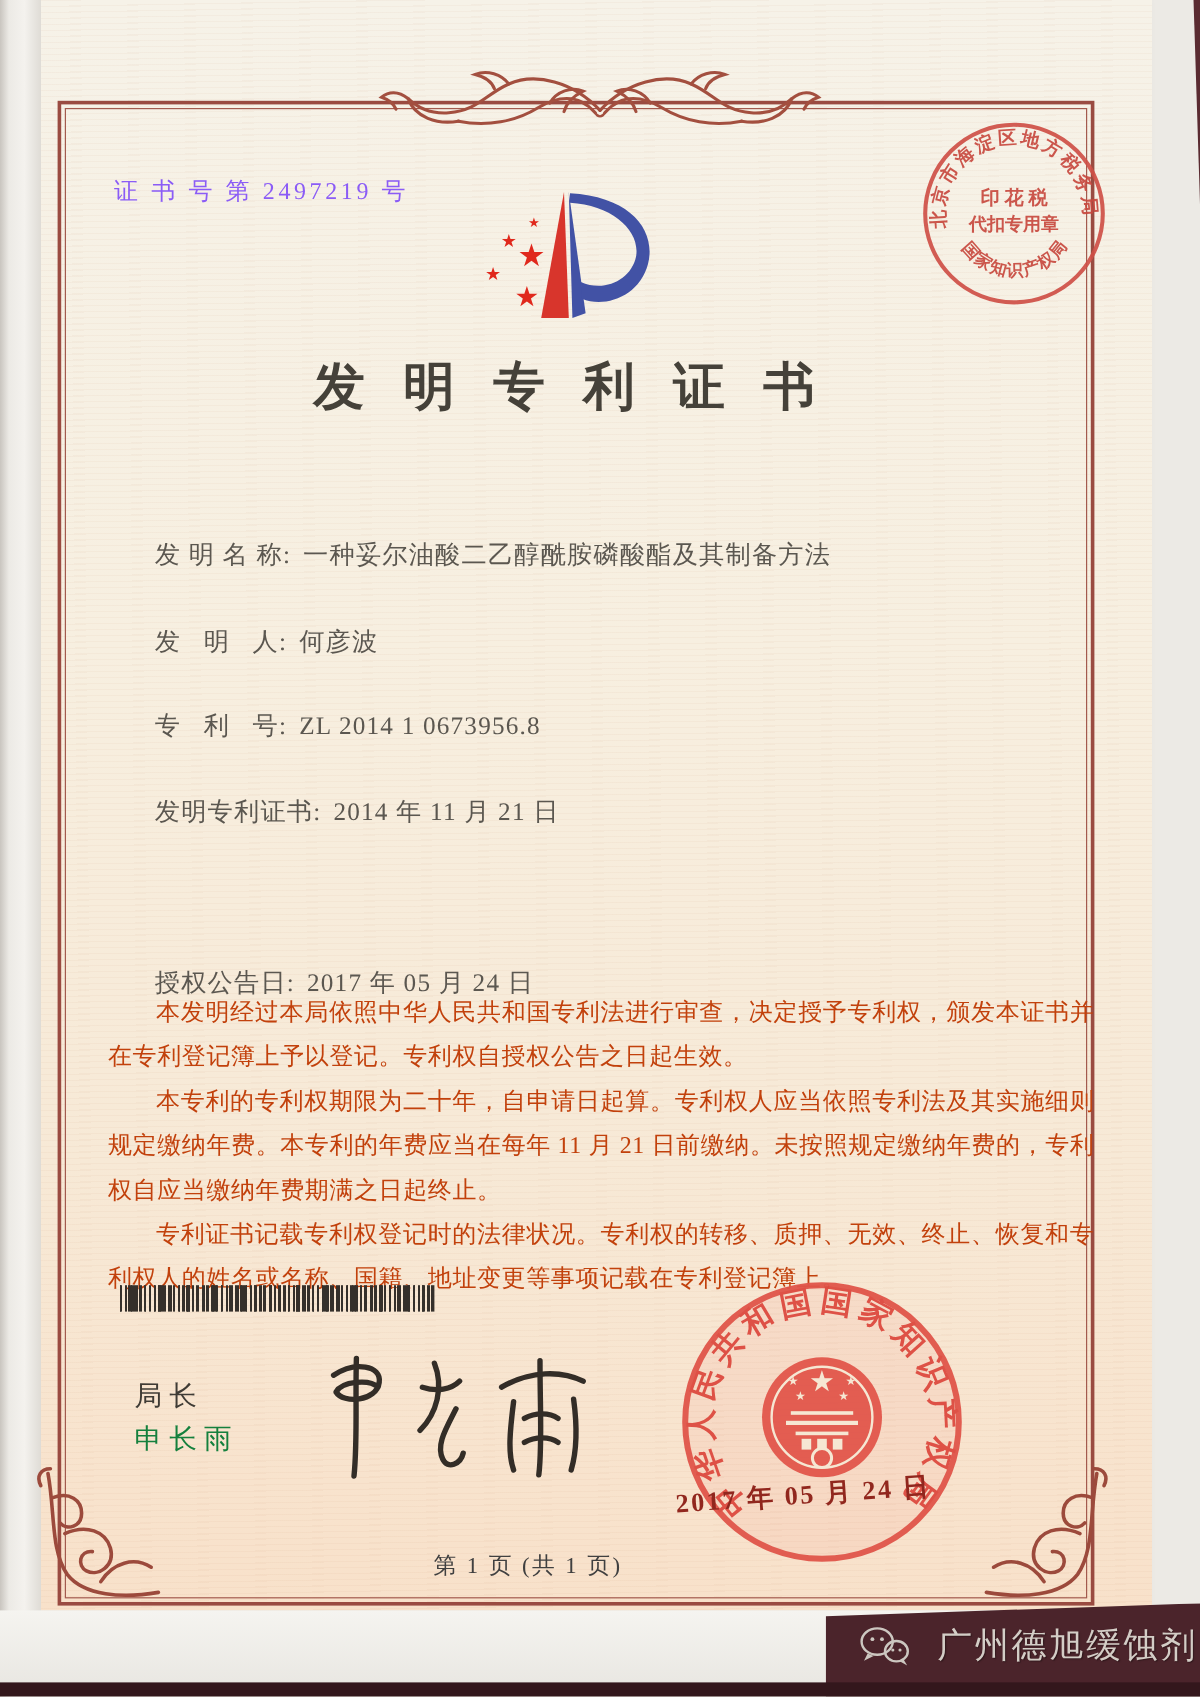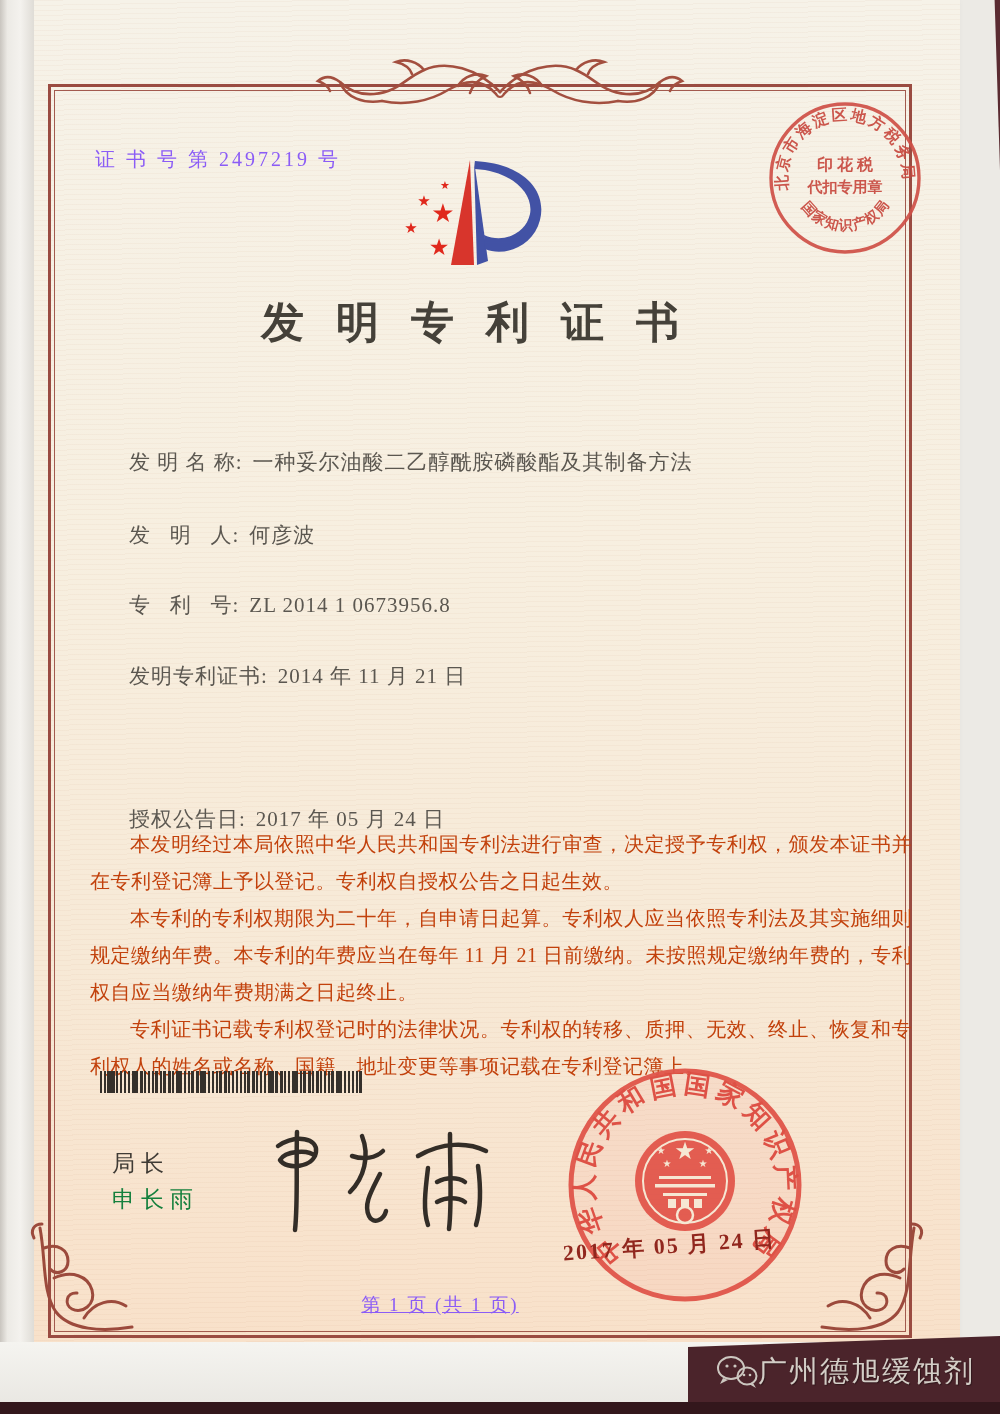--- a/index.html
+++ b/index.html
@@ -80,29 +80,29 @@
   .sig-title{
     position:absolute;left:112px;top:1138px;font-size:23px;color:#3f3b35;
     font-family:"Liberation Sans","DejaVu Sans",sans-serif;letter-spacing:6px;margin-top:10px;
   }
   .sig-name{
     position:absolute;left:112px;top:1184px;font-size:23px;color:#15803d;
     font-family:"Liberation Sans","DejaVu Sans",sans-serif;letter-spacing:6px;
   }
   .footer-page{
     position:absolute;left:300px;top:1292px;width:280px;text-align:center;
-    font-size:19px;color:#8b5cf6;letter-spacing:2px;white-space:pre;text-decoration:underline;
+    font-size:19px;color:#404040;letter-spacing:2px;white-space:pre;
   }
   
   .tax-stamp{position:absolute;left:765px;top:98px;opacity:0.92;}
   .big-seal{position:absolute;left:555px;top:1055px;opacity:0.95;}
   .signature-svg{position:absolute;left:252px;top:1116px;}
   
   .wm{
-    position:absolute;left:28px;top:16px;display:flex;align-items:center;gap:0;
+    position:absolute;left:28px;top:16px;display:flex;align-items:center;gap:23px;
     color:#d3cdc6;font-family:Liberation Serif, serif;
   }
   .wm-text{font-size:29px;letter-spacing:2px;text-shadow:1px 1px 1px rgba(0,0,0,0.35);}
 </style>
 </head>
 <body>
 
 <div id="photo">
 
   <div class="page"></div>

